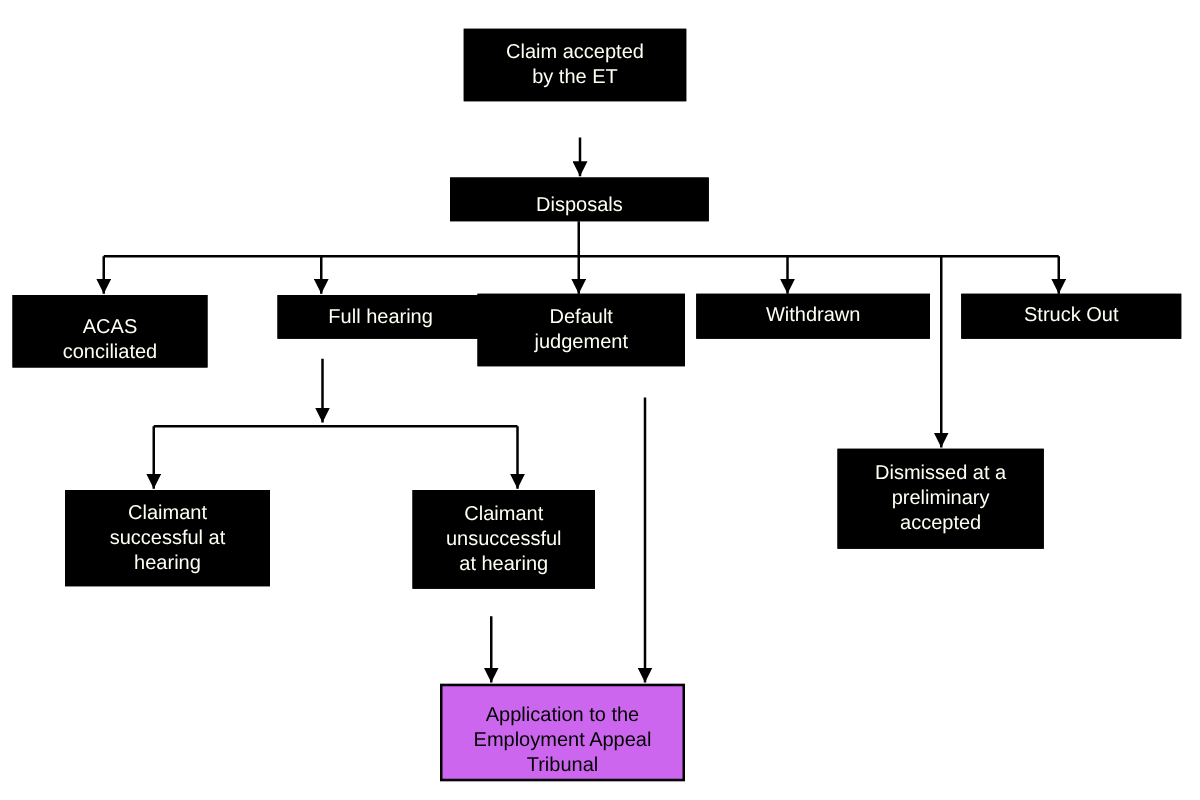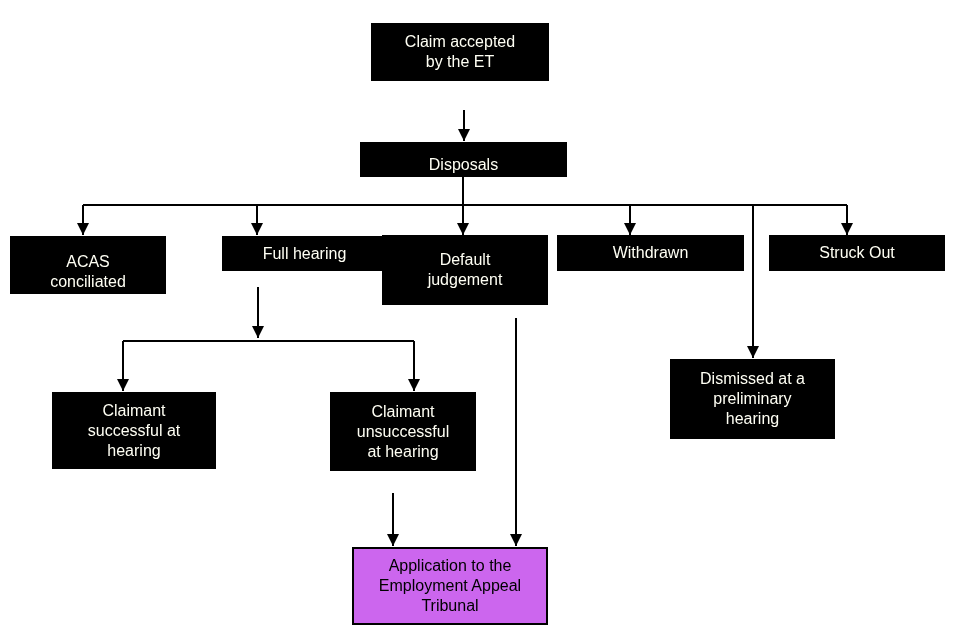--- a/index.html
+++ b/index.html
@@ -10,26 +10,26 @@
   .edges{position:absolute;left:0;top:0;width:960px;height:640px;}
   .edges path{stroke:#000000;stroke-width:2;fill:none;}
   .edges .head{fill:#000000;stroke:none;}
   .node{
     position:absolute;box-sizing:border-box;border:2px solid #000000;
     display:flex;align-items:center;justify-content:center;
     text-align:center;white-space:pre-line;
     font-size:16px;line-height:20px;
   }
   .fill-green{background:#000000;color:#fffff4;}
-  .fill-purple{background:#CC66EE;color:#000000;}
+  .fill-purple{background:#CC66EE;color:#000000;align-items:flex-end;}
   .n-claim      {left:371px;top:23px; width:178px;height:58px;}
   .n-disposals  {left:360px;top:142px;width:207px;height:35px;align-items:flex-end;}
   .n-acas       {left:10px; top:236px;width:156px;height:58px;align-items:flex-end;}
   .n-full       {left:186px;top:236px;width:165px;height:35px;margin-left:36px;}
-  .n-default    {left:382px;top:235px;width:166px;height:70px;}
+  .n-default    {left:382px;top:235px;width:166px;height:58px;}
   .n-withdrawn  {left:557px;top:235px;width:187px;height:36px;}
   .n-struck     {left:769px;top:235px;width:176px;height:36px;}
   .n-dismissed  {left:670px;top:359px;width:165px;height:80px;}
   .n-success    {left:52px; top:392px;width:164px;height:77px;}
   .n-unsuccess  {left:330px;top:392px;width:146px;height:79px;}
   .n-application{left:352px;top:547px;width:196px;height:78px;}
 </style>
 </head>
 <body>
 
@@ -84,21 +84,21 @@
     <span>Withdrawn</span>
   </div>
 
   <div class="node fill-green n-struck">
     <span>Struck Out</span>
   </div>
 
   <div class="node fill-green n-dismissed">
     <span>Dismissed at a
 preliminary
-hearing</span>
+accepted</span>
   </div>
 
   <div class="node fill-green n-success">
     <span>Claimant
 successful at
 hearing</span>
   </div>
 
   <div class="node fill-green n-unsuccess">
     <span>Claimant

